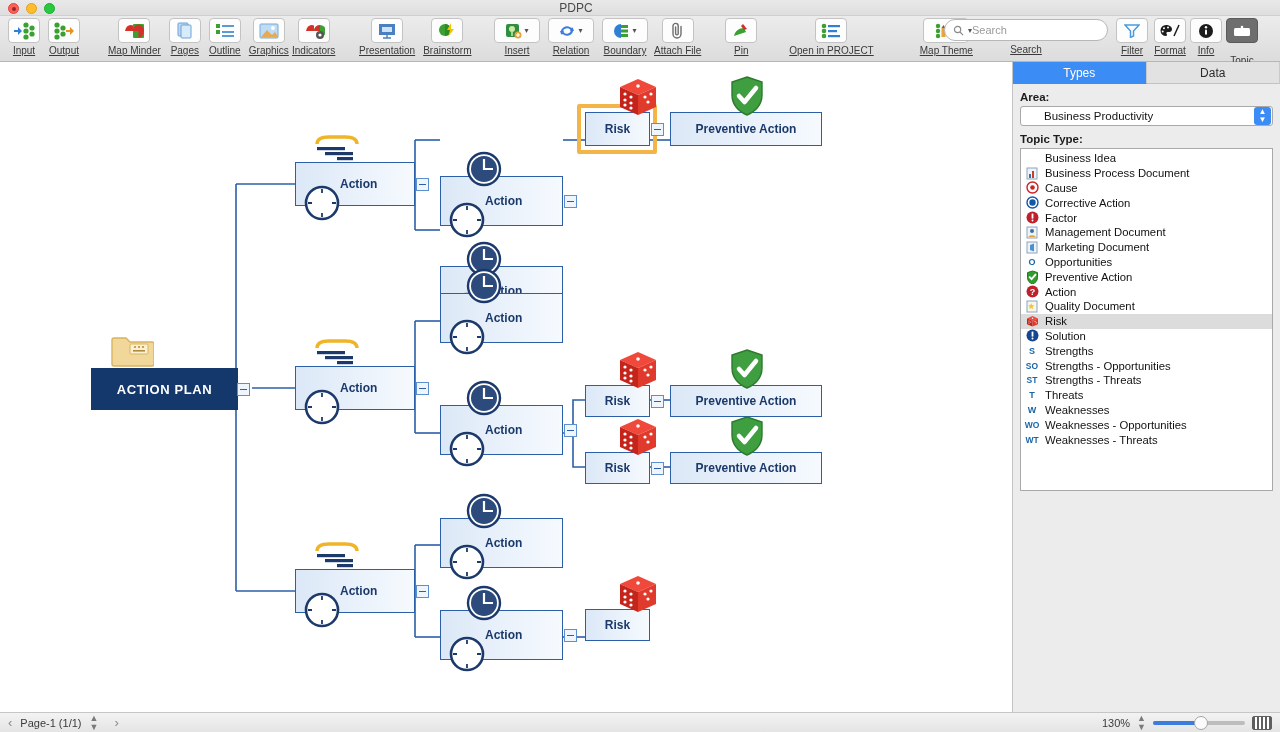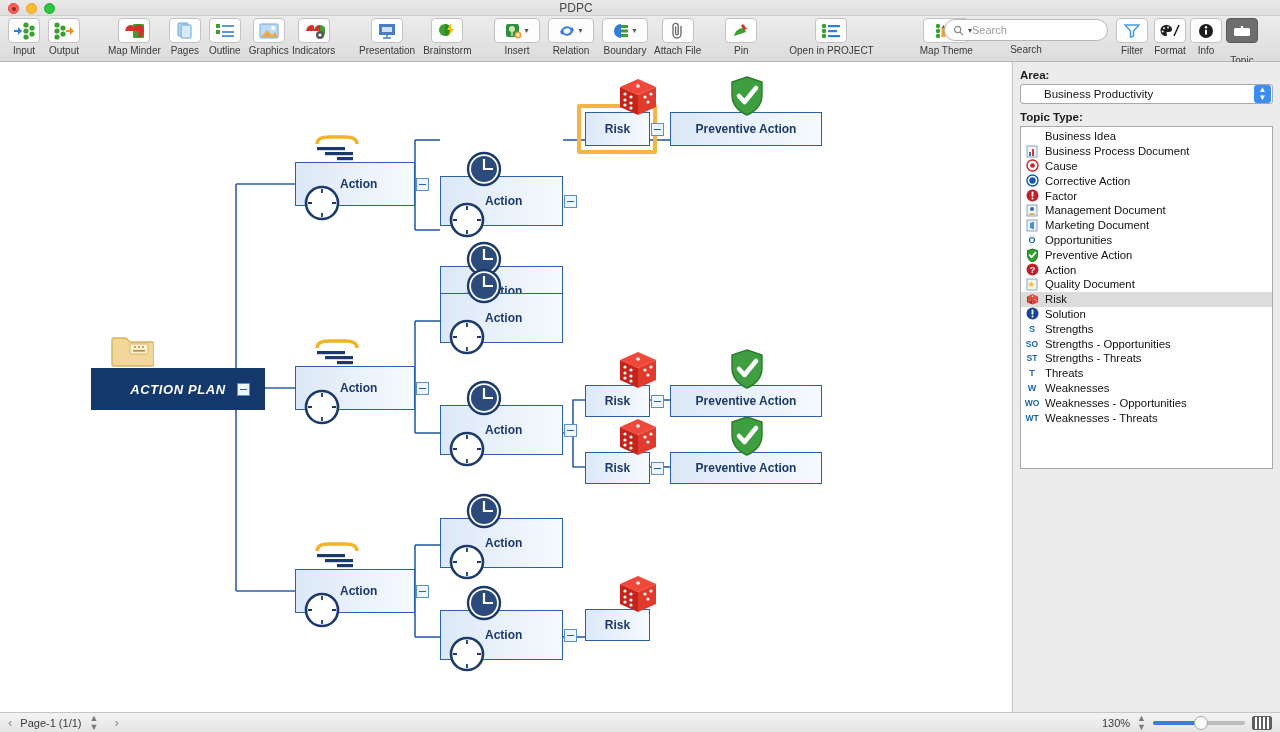--- a/index.html
+++ b/index.html
@@ -42,21 +42,21 @@
     display: flex; flex-direction: column; align-items: center;
     padding: 0 4px; cursor: default;
   }
   .tb-btn {
     width: 32px; height: 25px; margin-top: 2px;
     background: #fdfdfd; border: 1px solid #c3c3c3; border-radius: 4px;
     display: flex; align-items: center; justify-content: center;
   }
   .tb-btn.wide { width: 46px; }
   .tb-btn.dark { background: #6e6e6e; border-color: #5a5a5a; }
-  .tb-lbl { font-size: 10px; color: #3a3a3a; margin-top: 2px; white-space: nowrap; }
+  .tb-lbl { font-size: 10px; color: #3a3a3a; margin-top: 2px; white-space: nowrap; text-decoration: underline; }
   .chev { font-size: 8px; color: #555; margin-left: 2px; }
   .searchbox {
     margin-top: 3px; width: 164px; height: 22px; background: #fff;
     border: 1px solid #b7b7b7; border-radius: 11px;
     display: flex; align-items: center; padding: 0 8px;
   }
   .searchbox input {
     border: none; outline: none; font-size: 11px; width: 120px;
     font-family: "Liberation Sans", sans-serif; color: #333; background: transparent;
   }
@@ -479,21 +479,21 @@
       <div class="folder">
         <svg width="44" height="36" viewBox="0 0 44 36">
           <path d="M2 8a2 2 0 0 1 2-2h12l4 4h22a2 2 0 0 1 2 2v20a2 2 0 0 1-2 2H4a2 2 0 0 1-2-2z" fill="#f2d79a" stroke="#d9b45e" stroke-width="1.4"></path>
           <rect x="20" y="12" width="18" height="10" rx="1" fill="#fbf0d2" stroke="#d9b45e"></rect>
           <circle cx="25" cy="15" r="1" fill="#b08a3c"></circle>
             <circle cx="29" cy="15" r="1" fill="#b08a3c"></circle>
           <circle cx="33" cy="15" r="1" fill="#b08a3c"></circle>
           <rect x="23" y="18" width="12" height="1.6" fill="#b08a3c"></rect>
         </svg>
       </div>
-      <div class="root-box" style="width:174px;height:42px;font-style:italic;">ACTION PLAN</div>
+      <div class="root-box" style="width:147px;height:42px;">ACTION PLAN</div>
       <div class="collapse" style="left:146px;top:15px;">
           <i></i>
         </div>
     </div>
 
     <div class="node" style="left:295px;top:100px;width:120px;height:44px;">
       <div class="marker">
         <svg width="58" height="30" viewBox="0 0 58 30">
           <path d="M4 12c0-6 6-7 12-7h16c6 0 12 1 12 7" stroke="#f0b429" stroke-width="3.4" fill="none"></path>
           <rect x="4" y="15" width="28" height="3.2" fill="#1b3a6b"></rect>
@@ -818,20 +818,24 @@
         </svg>
       </div>
       <div class="nbox" style="width:65px;height:32px;">
         <span class="ctr-label">Risk</span>
       </div>
     </div>
 
   </div>
 
   <div class="panel">
+    <div class="tabs">
+      <div class="tab active">Types</div>
+      <div class="tab">Data</div>
+    </div>
 
     <div class="p-label">Area:</div>
     <div class="select">
       <span>Business Productivity</span>
       <span class="stepper">
         <span>▲</span>
           <span>▼</span>
       </span>
     </div>
 

